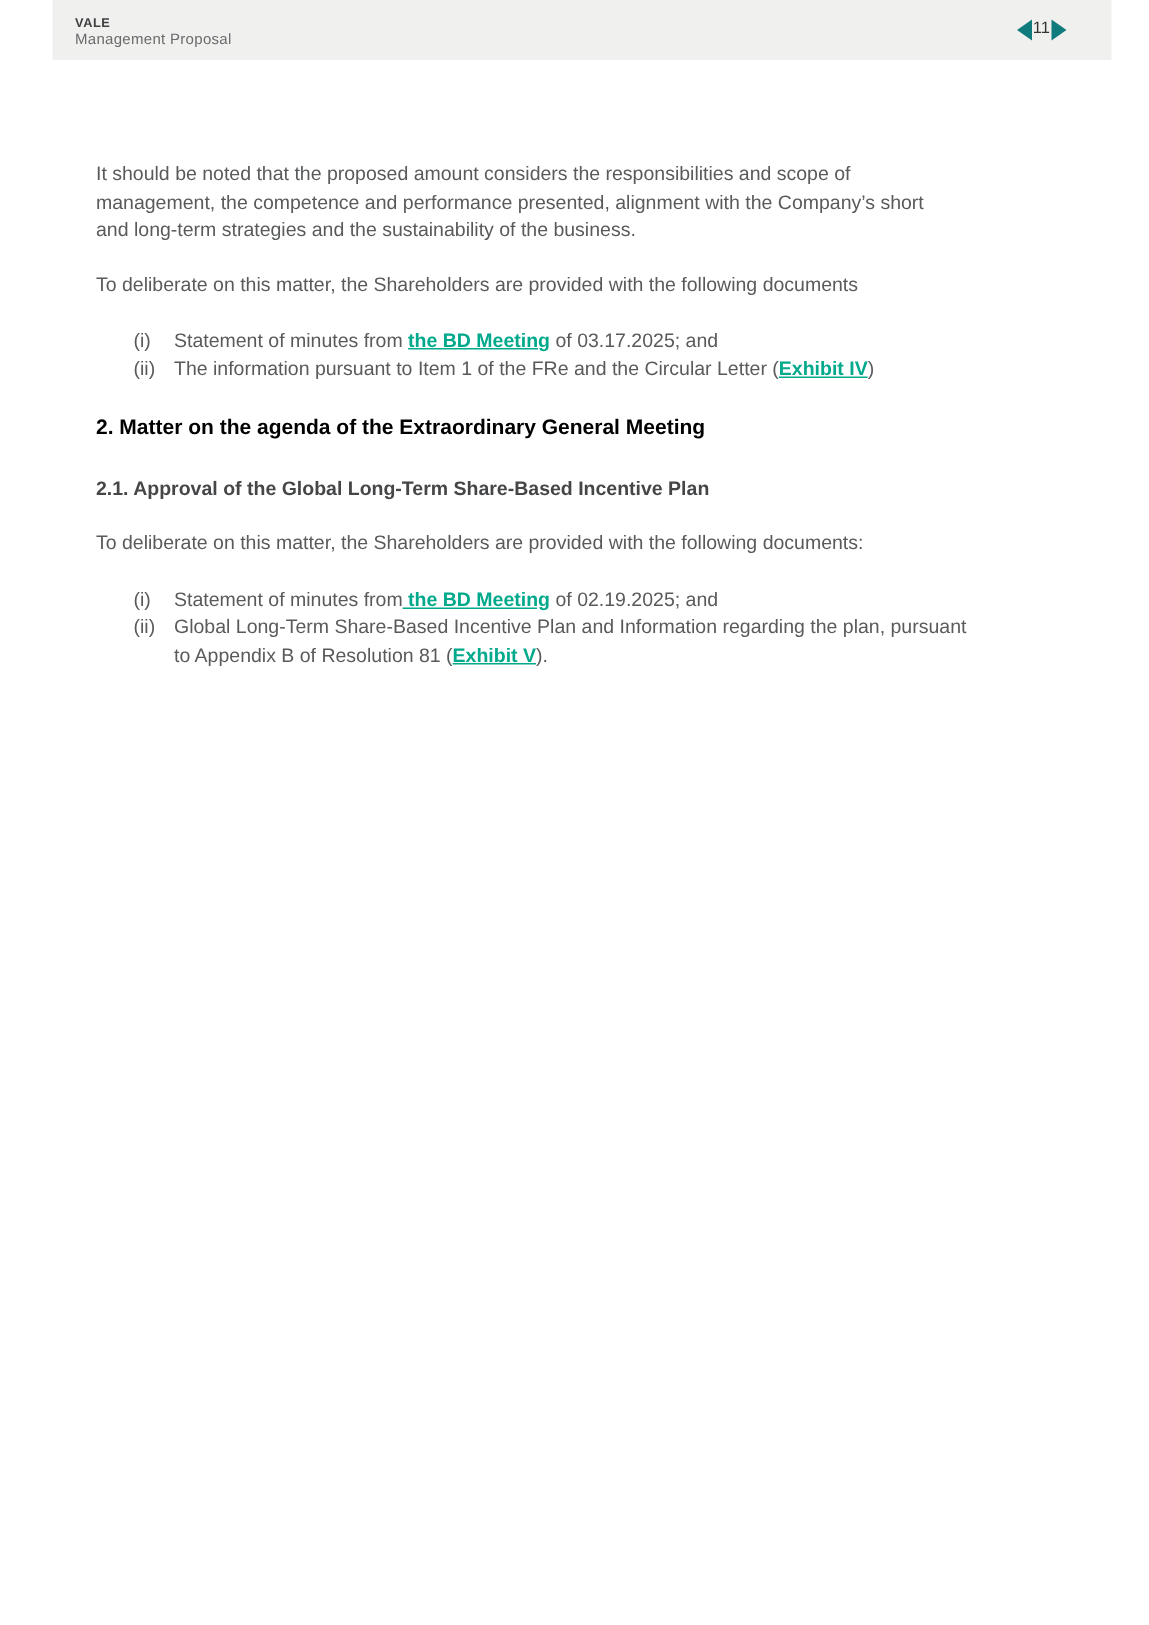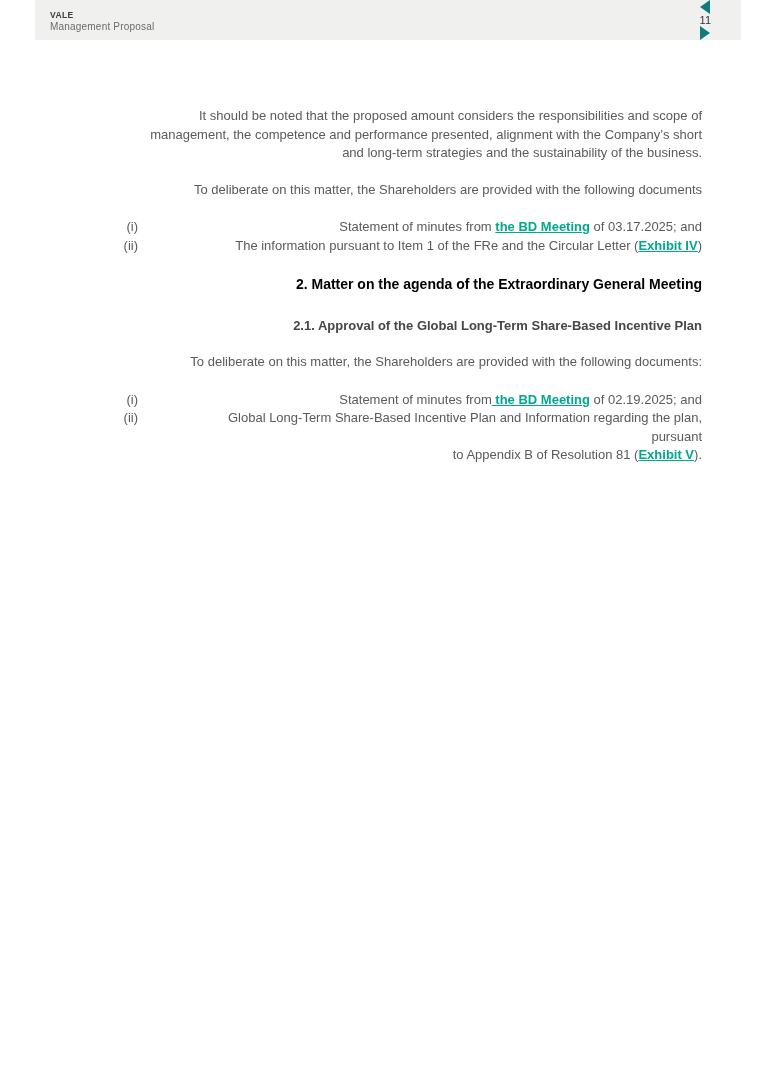--- a/index.html
+++ b/index.html
@@ -39,21 +39,20 @@
   }
   .brand-subtitle {
     font-size: 10px;
     color: #6a6b6d;
     letter-spacing: 0.2px;
   }
   .pager {
     display: flex;
     align-items: flex-start;
     gap: 0;
-    flex-direction: column;
   }
   .pager-btn {
     width: 11px;
     height: 14px;
     padding: 0;
     border: none;
     background: transparent;
     cursor: pointer;
     display: flex;
     align-items: center;
@@ -64,38 +63,37 @@
   .tri-right { border-width: 7px 0 7px 10px; border-color: transparent transparent transparent #0f7b7c; }
   .page-number {
     font-size: 11px;
     color: #333436;
     font-weight: 400;
   }
 
   
   .content {
     position: absolute;
-    left: 86px;
+    left: 64px;
     top: 107px;
     width: 616px;
     font-size: 13px;
     line-height: 18.5px;
     color: #595a5c;
-    text-align: right;
   }
   .para { margin: 0; white-space: pre-line; }
   .para-deliberate-1 { margin-top: 18px; }
   .doc-list { margin-top: 19px; }
   .list-row { display: flex; }
   .list-marker {
     margin-left: 25px;
     width: 27px;
     flex: 0 0 27px;
   }
-  .list-text { flex: 1; white-space: pre-line; margin-left: 41px; }
+  .list-text { flex: 1; white-space: pre-line; }
   .link {
     color: #00a98b;
     font-weight: bold;
     text-decoration: underline;
     text-decoration-color: #00a98b;
     cursor: pointer;
   }
   .heading-2 {
     margin-top: 19px;
     font-size: 14px;

